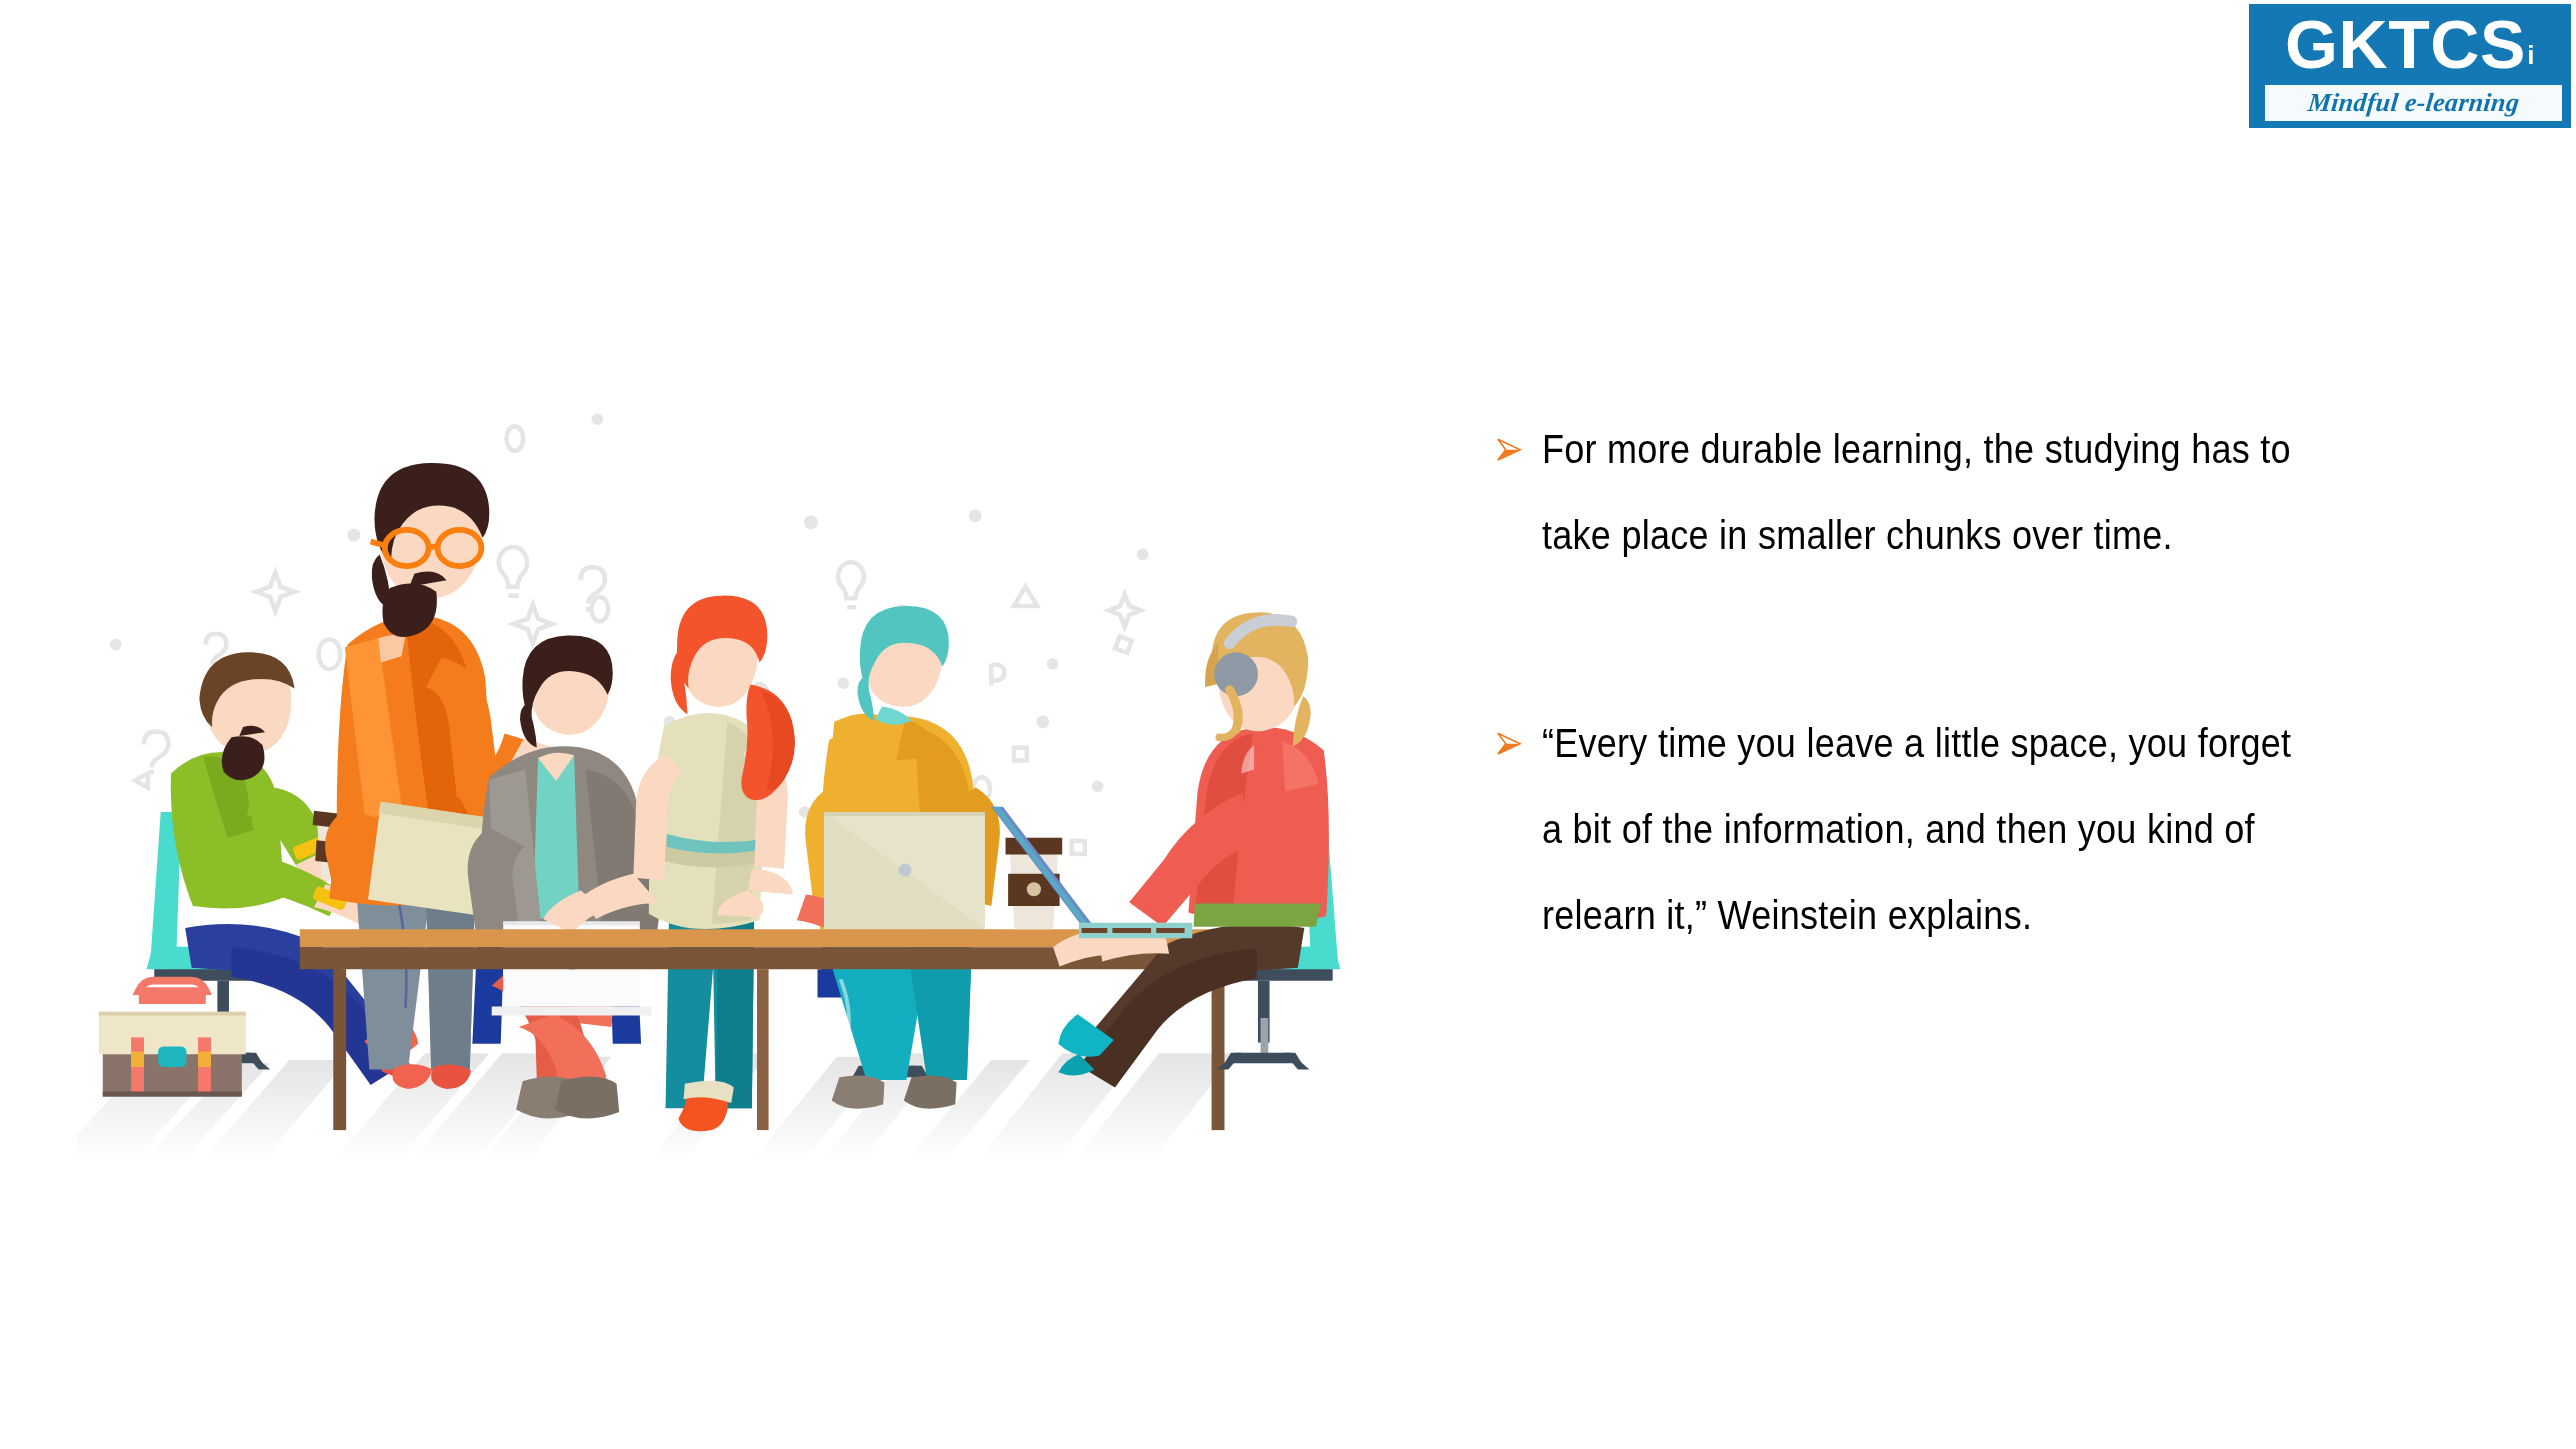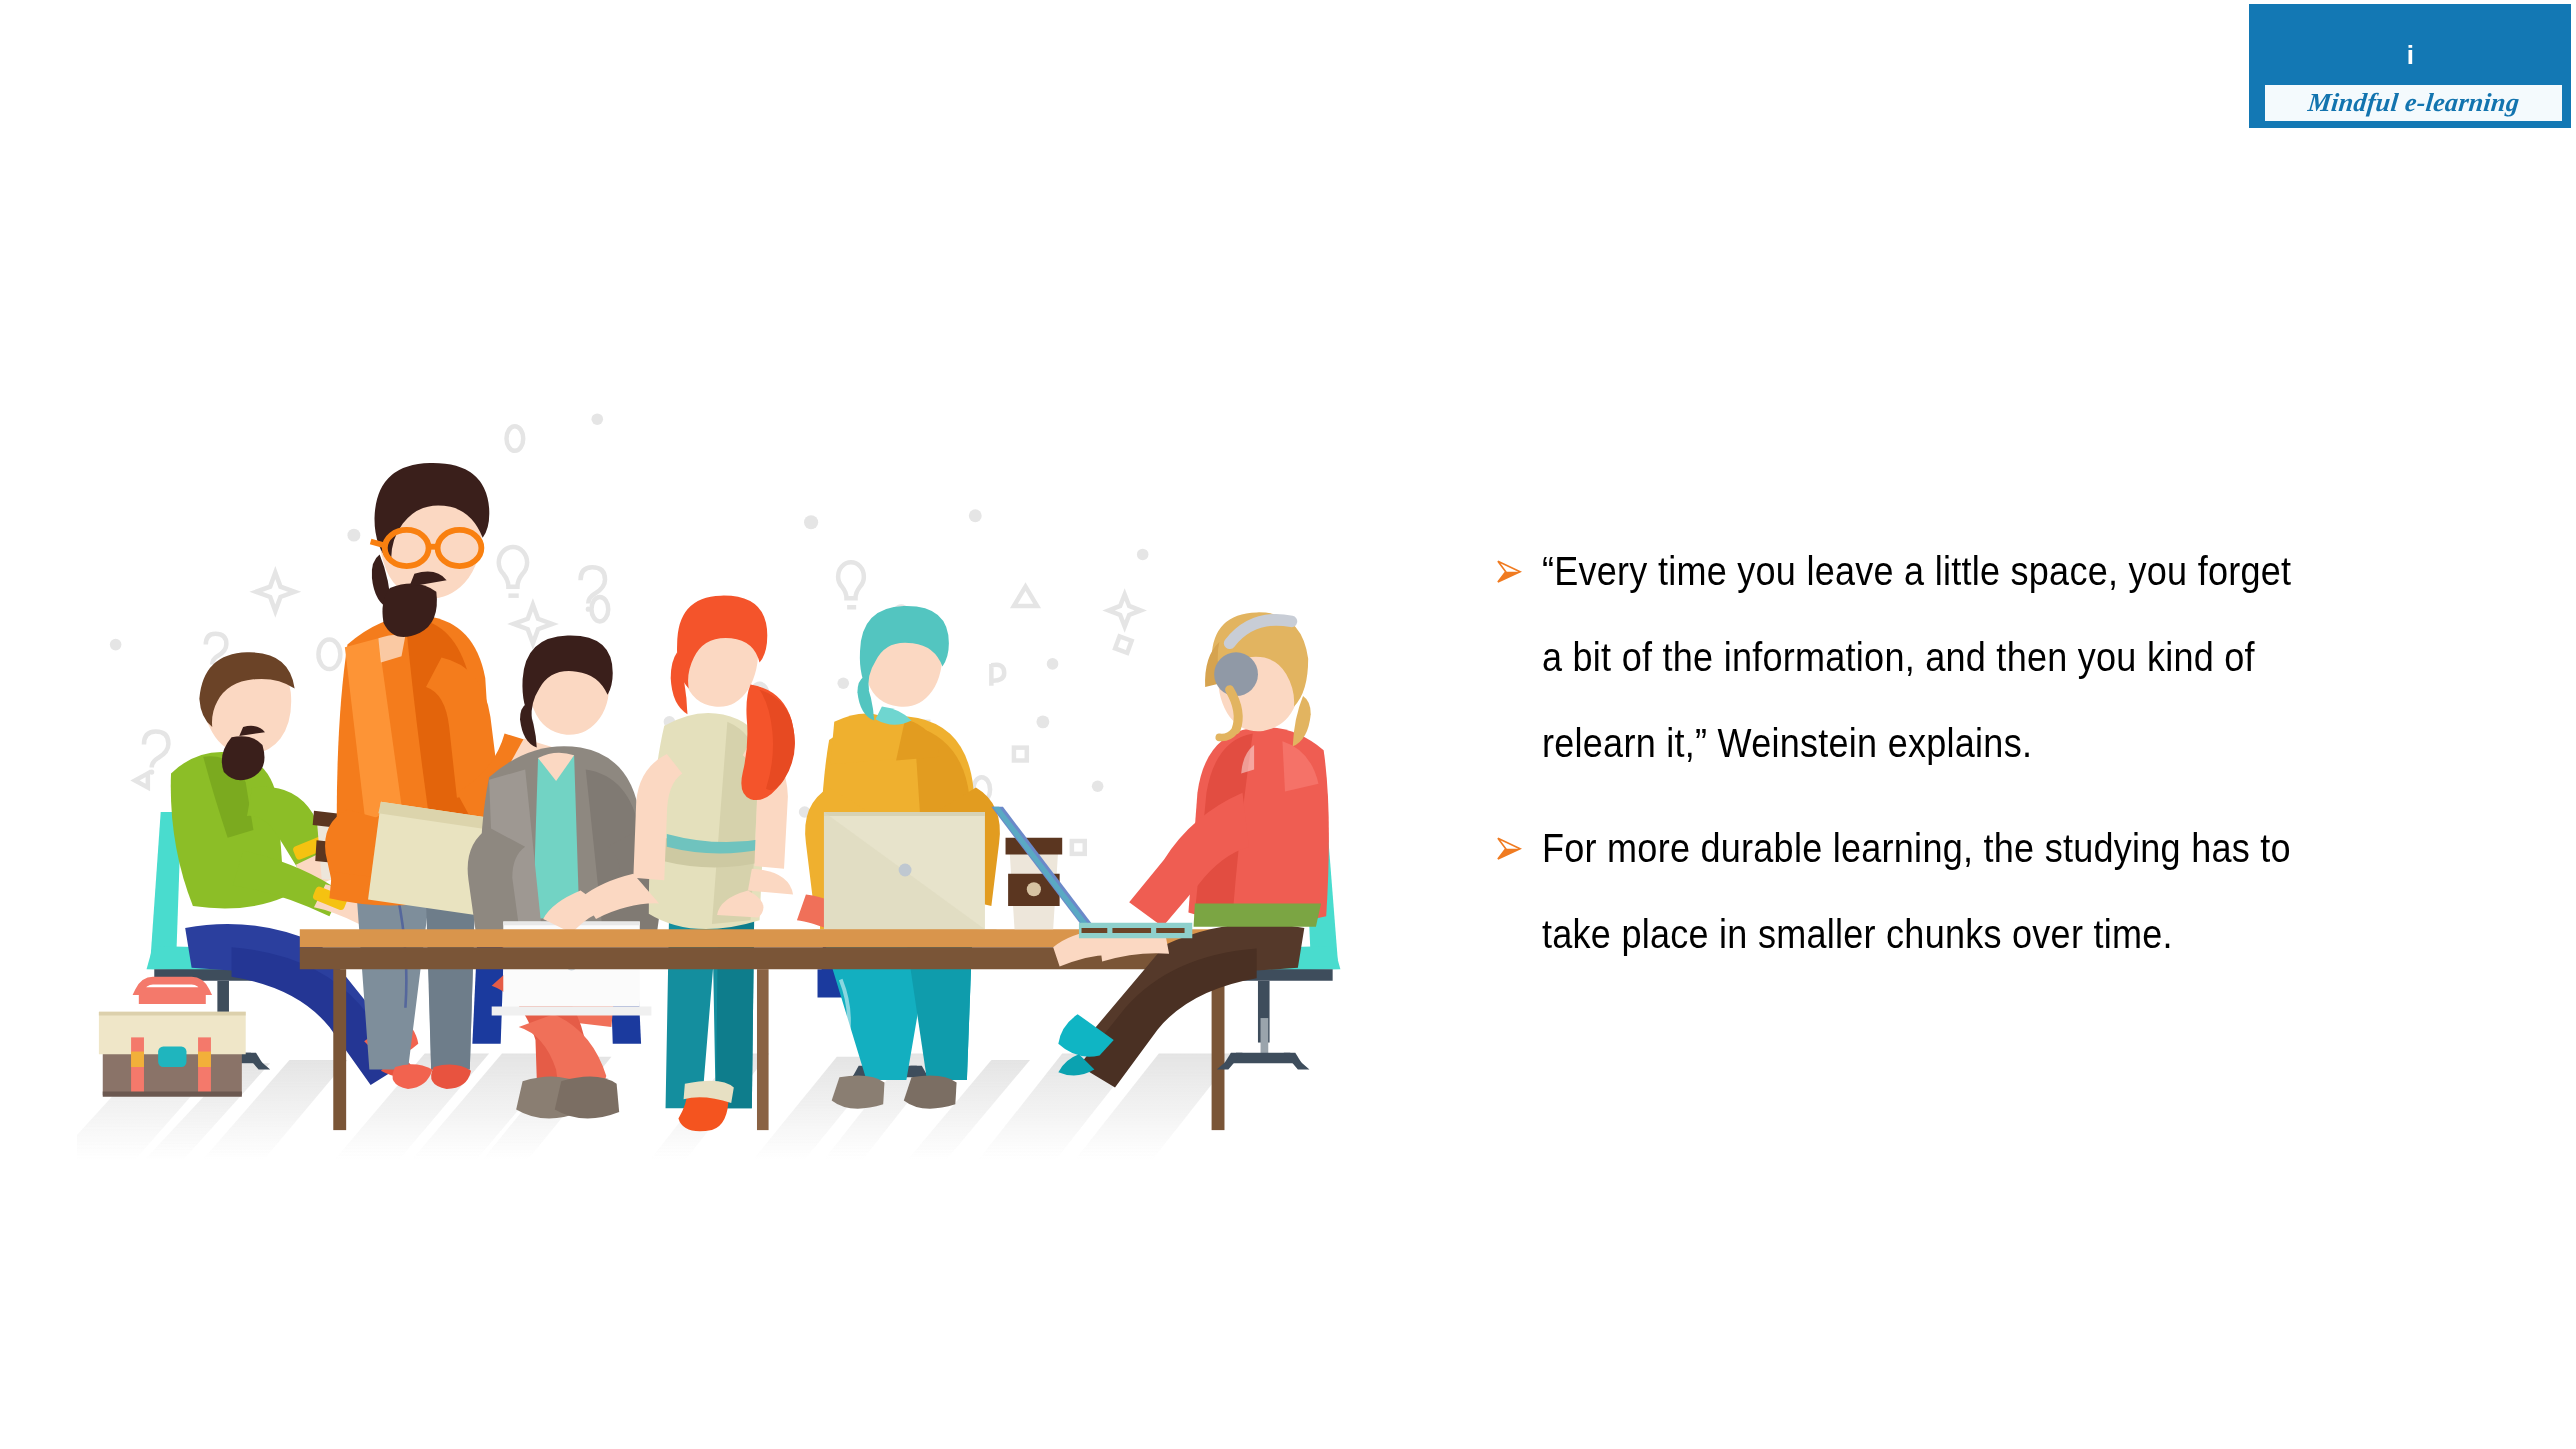--- a/index.html
+++ b/index.html
@@ -58,20 +58,21 @@
   .art{position:absolute;left:77px;top:361px;width:1378px;height:799px;}
   .art svg{display:block;width:100%;height:100%;}
 </style>
 </head>
 <body>
 
 <div class="slide">
 
   <div class="logo">
     <div class="logo-word">
+      <span>GKTCS</span>
         <span class="sub-i">i</span>
     </div>
     <div class="logo-strip">
       <span class="logo-tag">Mindful e-learning</span>
     </div>
   </div>
 
   <div class="art">
     <svg viewBox="0 0 2140 1240" xmlns="http://www.w3.org/2000/svg" aria-hidden="true">
       <defs>
@@ -446,38 +447,38 @@
           <path d="M1556 872 h176 v24 h-176z" fill="#8ED0CC"></path>
           <path d="M1560 880 h40 v8 h-40z M1608 880 h60 v8 h-60z M1676 880 h44 v8 h-44z" fill="#6B4327"></path>
         </g>
       </g>
 
     </svg>
   </div>
 
   <div class="copy">
 
+    <div class="bullet-row">
+      <div class="marker">
+        <svg width="30" height="30" viewBox="0 0 46 46">
+          <path d="M6 8 L40 24 L6 40 L18 24 Z" fill="#F07B21"></path>
+          <path d="M6 8 L40 24 L18 24 Z" fill="#ffffff"></path>
+          <path d="M6 8 L40 24 L6 40 L18 24 Z" fill="none" stroke="#F07B21" stroke-width="2.5"></path>
+        </svg>
+      </div>
+      <div class="btext">For more durable learning, the studying has to take place in smaller chunks over time.</div>
+    </div>
+
     <div class="bullet-row second">
       <div class="marker">
         <svg width="30" height="30" viewBox="0 0 46 46">
           <path d="M6 8 L40 24 L6 40 L18 24 Z" fill="#F07B21"></path>
           <path d="M6 8 L40 24 L18 24 Z" fill="#ffffff"></path>
           <path d="M6 8 L40 24 L6 40 L18 24 Z" fill="none" stroke="#F07B21" stroke-width="2.5"></path>
         </svg>
       </div>
       <div class="btext">“Every time you leave a little space, you forget a bit of the information, and then you kind of relearn it,” Weinstein explains.</div>
     </div>
 
-    <div class="bullet-row">
-      <div class="marker">
-        <svg width="30" height="30" viewBox="0 0 46 46">
-          <path d="M6 8 L40 24 L6 40 L18 24 Z" fill="#F07B21"></path>
-          <path d="M6 8 L40 24 L18 24 Z" fill="#ffffff"></path>
-          <path d="M6 8 L40 24 L6 40 L18 24 Z" fill="none" stroke="#F07B21" stroke-width="2.5"></path>
-        </svg>
-      </div>
-      <div class="btext">For more durable learning, the studying has to take place in smaller chunks over time.</div>
-    </div>
-
   </div>
 
 </div>
 
 
 </body></html>

